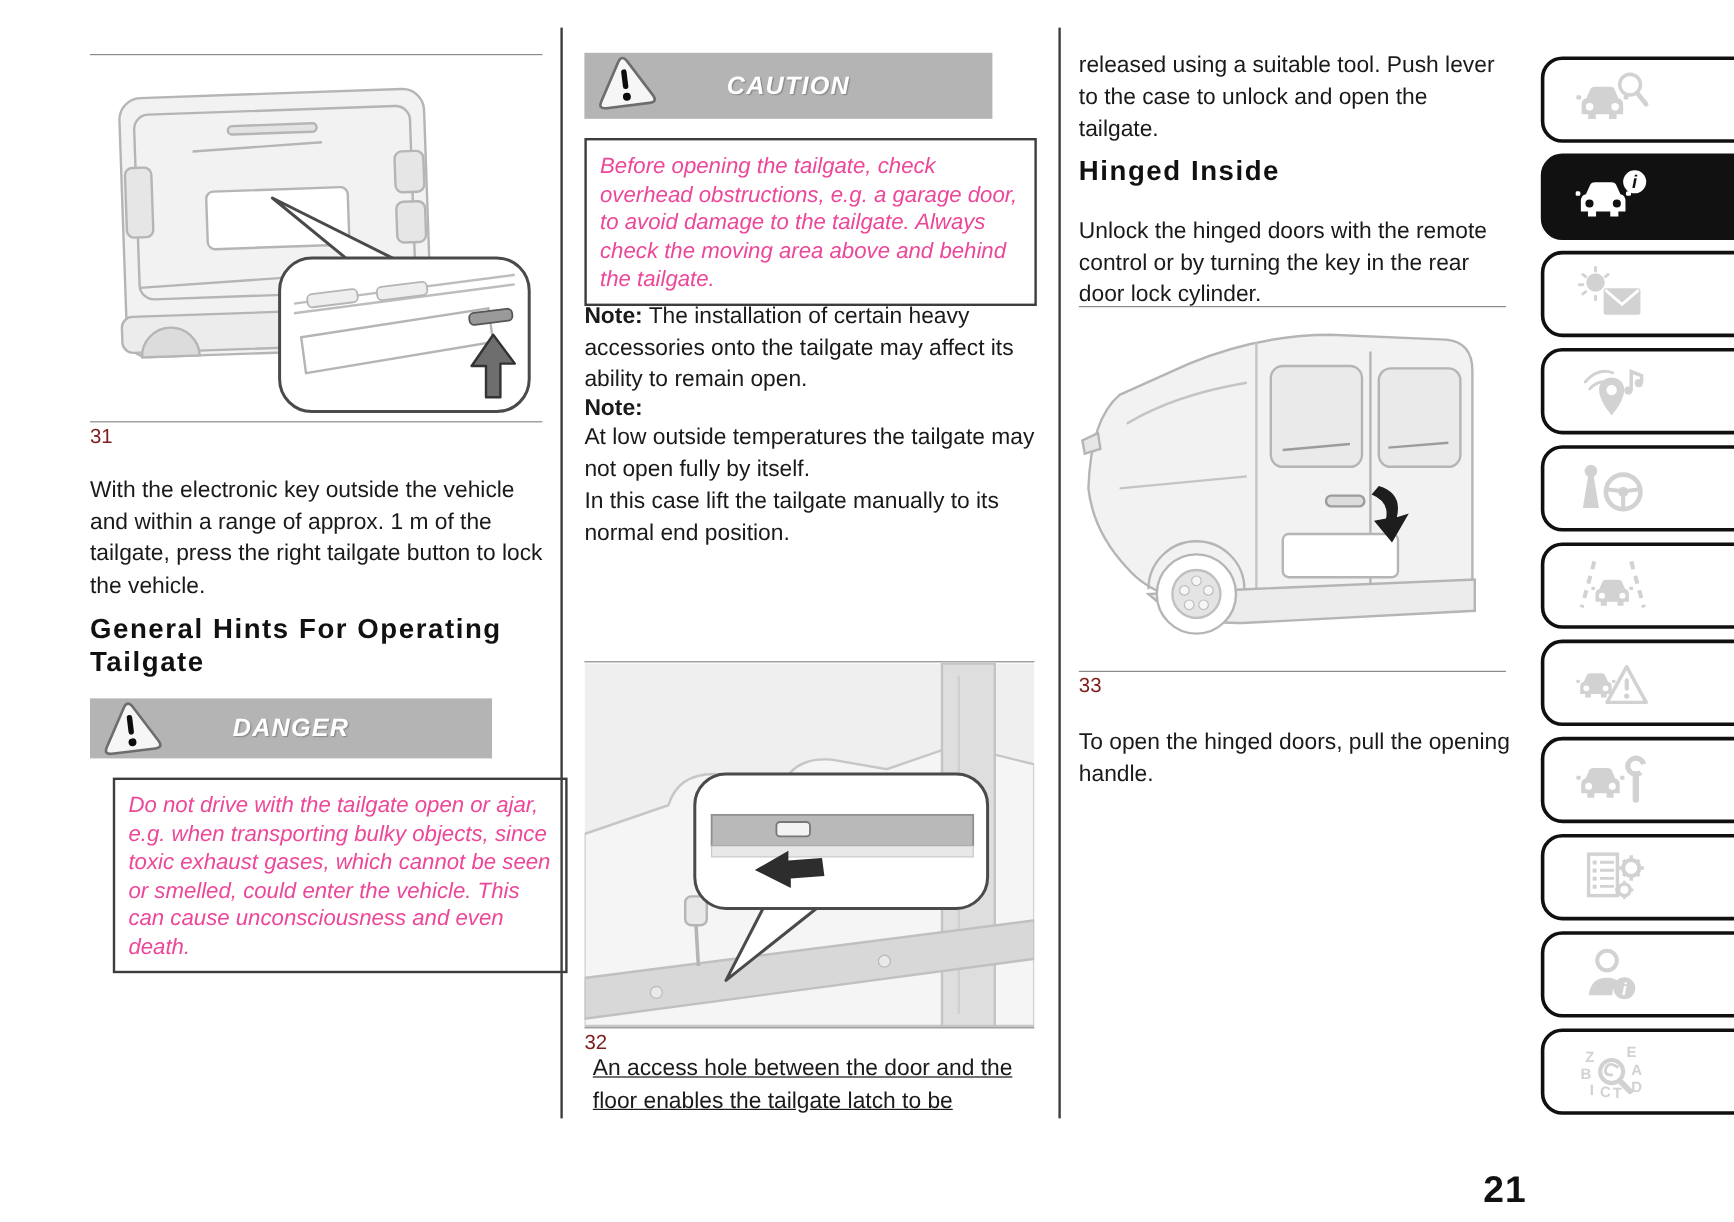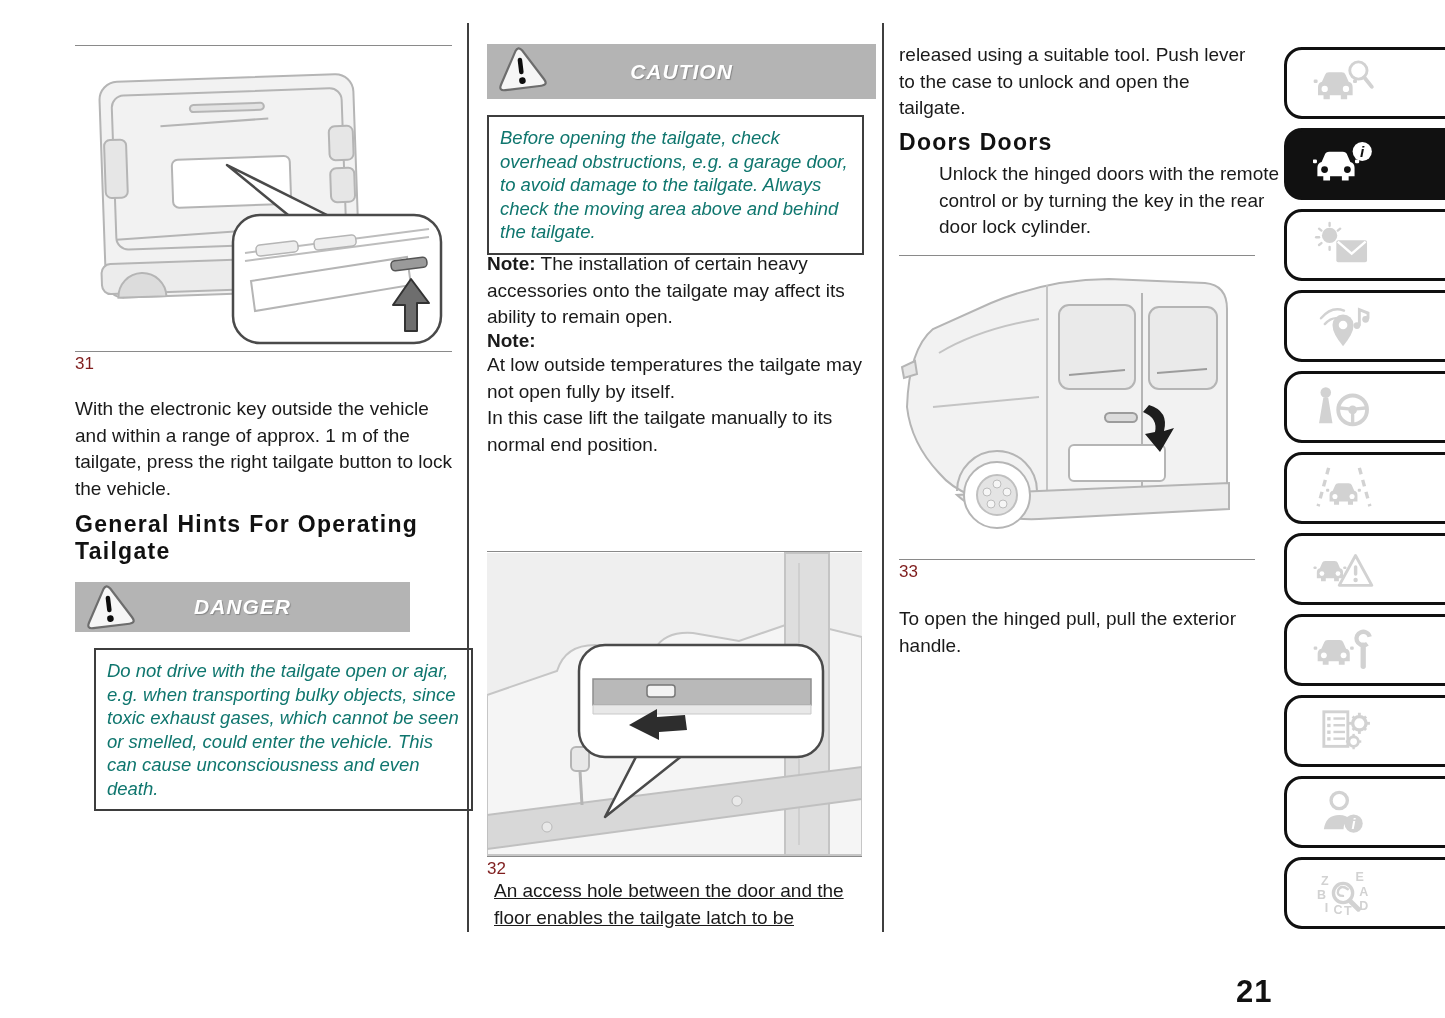--- a/index.html
+++ b/index.html
@@ -10,21 +10,21 @@
       letter-spacing:1.3px;}
   .fig{position:absolute;border-top:1.5px solid #8a8a8a;border-bottom:1.5px solid #8a8a8a;
        background:#fff;overflow:hidden;}
   .fig svg{display:block;width:100%;height:100%;}
   .fig-label{position:absolute;font-size:17px;color:#7f1d1d;}
   .warn-bar{position:absolute;background:#b4b4b4;display:flex;align-items:center;justify-content:center;}
   .warn-bar .tri{position:absolute;left:8px;top:-3px;}
   .warn-title{font-size:21px;font-weight:bold;font-style:italic;color:#fff;letter-spacing:1px;
               text-shadow:1px 1px 1px rgba(0,0,0,0.25);}
   .warn-box{position:absolute;border:2px solid #3d3d3d;padding:9px 11px;
-            font-style:italic;font-size:18.5px;line-height:23.5px;color:#0f766e;background:#fff;}
+            font-style:italic;font-size:18.5px;line-height:23.5px;color:#ec4899;background:#fff;}
   .note b{font-weight:bold;}
   .note .nl{padding-right:5px;}
   .vrule{position:absolute;width:2px;background:#3f3f3f;}
   .page-num{position:absolute;font-size:31px;font-weight:bold;color:#111;letter-spacing:1px;}
   .sidebar{position:absolute;left:1284px;top:47px;width:200px;display:flex;flex-direction:column;gap:9px;}
   .tab{height:72px;width:210px;background:#fff;border:3px solid #101010;border-radius:18px;
        display:flex;align-items:center;padding-left:26px;box-sizing:border-box;
        color:#d2d2d2;--knockout:#ffffff;}
   .tab--active{background:#111111;border-color:#111111;color:#ffffff;--knockout:#111111;}
   .tab svg{display:block;}
@@ -92,21 +92,21 @@
 
   <div class="warn-bar" style="left:75px;top:582px;width:335px;height:50px;">
     <svg class="tri" width="52" height="56" viewBox="0 0 60 56">
         <use href="#warn-tri-g"></use>
       </svg>
     <span class="warn-title">DANGER</span>
   </div>
 
   <div class="warn-box" style="left:75px;top:648px;width:353px;margin-left:19px;">Do not drive with the tailgate open or ajar, e.g. when transporting bulky objects, since toxic exhaust gases, which cannot be seen or smelled, could enter the vehicle. This can cause unconsciousness and even death.</div>
 
-  <div class="warn-bar" style="left:487px;top:44px;width:389px;height:55px;">
+  <div class="warn-bar" style="left:487px;top:44px;width:340px;height:55px;">
     <svg class="tri" width="52" height="56" viewBox="0 0 60 56">
         <use href="#warn-tri-g"></use>
       </svg>
     <span class="warn-title">CAUTION</span>
   </div>
 
   <div class="warn-box" style="left:487px;top:115px;width:351px;">Before opening the tailgate, check overhead obstructions, e.g. a garage door, to avoid damage to the tailgate. Always check the moving area above and behind the tailgate.</div>
 
   <div class="para note" style="left:487px;top:251px;width:380px;">
     <b class="nl">Note:</b><span>The installation of certain heavy accessories onto the tailgate may affect its ability to remain open.</span>
@@ -137,23 +137,23 @@
       <rect x="160" y="132" width="28" height="12" rx="3" fill="#f3f3f3" stroke="#777" stroke-width="1.5"></rect>
       <path d="M142 172 L170 156 L170 164 L198 162 L200 177 L172 179 L172 187 Z" fill="#2d2d2d"></path>
     </svg>
   </div>
   <div class="fig-label" style="left:487px;top:859px;">32</div>
 
   <div class="para" style="left:494px;top:878px;width:380px;text-decoration:underline;">An access hole between the door and the floor enables the tailgate latch to be</div>
 
   <div class="para" style="left:899px;top:42px;width:360px;">released using a suitable tool. Push lever to the case to unlock and open the tailgate.</div>
 
-  <div class="h1" style="left:899px;top:129px;width:360px;">Doors Doors</div>
-
-  <div class="para" style="left:899px;top:161px;width:362px;margin-left:40px;">Unlock the hinged doors with the remote control or by turning the key in the rear door lock cylinder.</div>
+  <div class="h1" style="left:899px;top:129px;width:360px;">Hinged Inside</div>
+
+  <div class="para" style="left:899px;top:180px;width:362px;">Unlock the hinged doors with the remote control or by turning the key in the rear door lock cylinder.</div>
 
   <div class="fig" style="left:899px;top:255px;width:356px;height:303px;">
     <svg viewBox="0 0 356 301">
       <rect width="356" height="301" fill="#ffffff"></rect>
       <g stroke="#b5b5b5" stroke-width="2" fill="#f2f2f2">
         <path d="M8 150 Q10 92 34 72 L92 46 Q150 22 210 22 L306 26 Q328 28 328 52 L328 226 Q328 240 312 240 L150 248 Q70 252 40 216 Q12 186 8 150 Z"></path>
         <line x1="148" y1="28" x2="148" y2="246" stroke="#c4c4c4"></line>
         <line x1="243" y1="36" x2="243" y2="240"></line>
         <rect x="160" y="48" width="76" height="84" rx="10" fill="#eaeaea"></rect>
         <rect x="250" y="50" width="68" height="82" rx="10" fill="#eaeaea"></rect>
@@ -174,21 +174,21 @@
           <circle cx="88" cy="235" r="4"></circle>
           <circle cx="108" cy="235" r="4"></circle>
         <circle cx="92" cy="247" r="4"></circle>
           <circle cx="104" cy="247" r="4"></circle>
       </g>
       <path d="M250 148 q20 6 15 26 l10 -3 l-14 24 l-15 -18 l10 -2 q3 -14 -12 -20 Z" fill="#1d1d1d"></path>
     </svg>
   </div>
   <div class="fig-label" style="left:899px;top:562px;">33</div>
 
-  <div class="para" style="left:899px;top:606px;width:360px;">To open the hinged pull, pull the exterior handle.</div>
+  <div class="para" style="left:899px;top:606px;width:360px;">To open the hinged doors, pull the opening handle.</div>
 
   <div class="vrule" style="left:467px;top:23px;height:909px;"></div>
   <div class="vrule" style="left:882px;top:23px;height:909px;"></div>
 
   <div class="sidebar">
 
     <div class="tab">
       <svg width="62" height="48" viewBox="0 0 64 50">
         <use href="#car-front" transform="translate(0 9) scale(0.82)"></use>
         <circle cx="47" cy="12" r="9" fill="none" stroke="currentColor" stroke-width="3"></circle>

